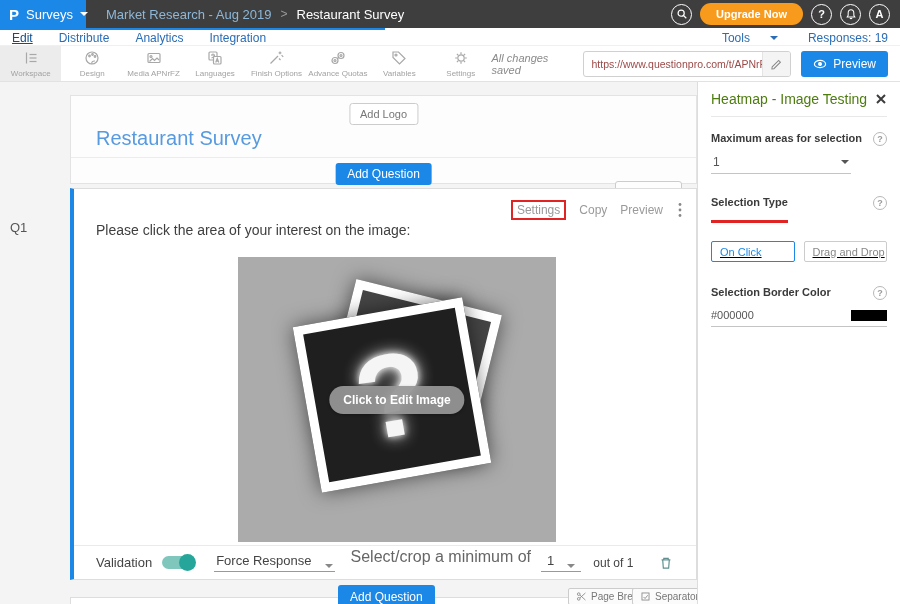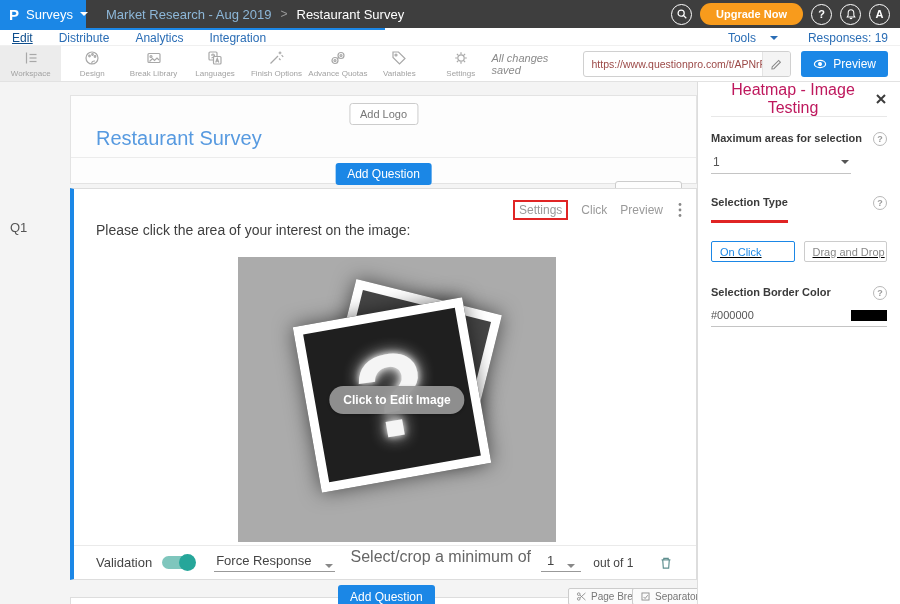--- a/index.html
+++ b/index.html
@@ -20,21 +20,21 @@
   .topbar-right { margin-left:auto; display:flex; align-items:center; gap:8px; padding-right:10px; }
   .circle-btn { width:21px; height:21px; border:1.5px solid #fff; border-radius:50%; display:flex; align-items:center; justify-content:center; font-size:11px; font-weight:bold; color:#fff; cursor:pointer; background:transparent; }
   .upgrade-btn { background:#f89b1c; border:none; color:#fff; font-weight:bold; font-size:11px; height:22px; padding:0 16px; border-radius:12px; cursor:pointer; }
   .blue-line { position:absolute; top:28px; left:0; width:385px; height:2px; background:#1b87e6; z-index:11; }
 
   
   .navrow { position:absolute; top:28px; left:0; right:0; height:18px; background:#fff; display:flex; align-items:center; padding:2px 12px 0; gap:26px; font-size:12px; border-bottom:1px solid #f0f0f0; }
   .nav-tab { color:#2a6db5; cursor:pointer; }
   .nav-tab.active { color:#0d4d8c; text-decoration:underline; }
   .nav-right { margin-left:auto; display:flex; align-items:center; gap:30px; color:#2a6db5; }
-  .tools-dd { display:flex; align-items:center; gap:14px; cursor:pointer; }
+  .tools-dd { display:flex; align-items:center; gap:20px; cursor:pointer; }
 
   
   .toolbar { position:absolute; top:46px; left:0; right:0; height:36px; background:#fff; border-bottom:1px solid #e2e2e2; display:flex; align-items:stretch; }
   .tool { width:66px; display:flex; flex-direction:column; align-items:center; justify-content:center; gap:2px; cursor:pointer; }
   .tool.active { background:#ececec; }
   .tool svg { stroke:#a8a8a8; fill:none; stroke-width:1.2; }
   .tool-label { font-size:8px; color:#a2a2a2; white-space:nowrap; }
   .toolbar-right { margin-left:auto; display:flex; align-items:center; gap:10px; padding-right:12px; }
   .saved-text { font-style:italic; color:#8a8a8a; font-size:11px; }
   .url-box { display:flex; align-items:center; border:1px solid #d0d0d0; background:#fff; height:26px; border-radius:3px; overflow:hidden; }
@@ -81,21 +81,21 @@
   .footer-strip { position:absolute; left:70px; top:597px; width:627px; height:8px; background:#fff; border:1px solid #ddd; border-bottom:none; z-index:1; }
   .add-question-bottom { position:absolute; left:338px; top:585px; background:#1b87e6; border:none; color:#fff; font-size:12px; padding:5px 12px; border-radius:3px; cursor:pointer; z-index:3; }
   .mini-btn { position:absolute; top:588px; background:#fbfbfb; border:1px solid #ccc; border-radius:2px; color:#777; font-size:10px; padding:2px 7px; display:flex; align-items:center; gap:4px; cursor:pointer; z-index:3; }
   .mini-btn svg { stroke:#888; fill:none; stroke-width:1.1; }
   .page-break-btn { left:568px; }
   .separator-btn { left:632px; }
 
   
   .panel { position:absolute; right:0; top:82px; width:203px; height:522px; background:#fff; border-left:1px solid #ddd; padding:0 13px; z-index:4; }
   .panel-header { display:flex; align-items:center; justify-content:space-between; height:35px; border-bottom:1px solid #e8e8e8; }
-  .panel-title { font-size:16px; color:#be185d;text-align:center; }
+  .panel-title { font-size:14px; color:#4d7c0f;text-align:center; }
   .close-btn { cursor:pointer; }
   .field-row { display:flex; justify-content:space-between; align-items:flex-start; margin-top:15px; }
   .field-label { font-size:11px; font-weight:bold; color:#3a3a3a; }
   .red-underline { display:inline-block; border-bottom:3px solid #e02424; padding-bottom:12px; }
   .help-circle { width:14px; height:14px; border-radius:50%; border:1px solid #b8b8b8; color:#9a9a9a; font-size:9px; font-weight:bold; display:flex; align-items:center; justify-content:center; cursor:pointer; flex:none; }
   .panel-select { display:flex; justify-content:space-between; align-items:center; width:140px; border-bottom:1px solid #c4c4c4; padding:9px 2px 4px; font-size:12px; color:#555; cursor:pointer; }
   .panel-select .caret { border-top-color:#555; }
   .type-buttons { display:flex; gap:9px; margin-top:18px;text-decoration:underline; }
   .type-btn { flex:1; height:21px; font-size:11px; display:flex; align-items:center; padding-left:8px; border:1px solid #ccc; border-radius:2px; color:#888; background:#fff; cursor:pointer; }
   .type-btn.selected { border-color:#1b87e6; color:#1b87e6; }
@@ -170,21 +170,21 @@
         <path d="M9 15 c-0.8 -2 0.8 -3.2 3 -3"></path>
       </svg>
     <span class="tool-label">Design</span>
   </div>
   <div class="tool">
     <svg width="18" height="18" viewBox="0 0 18 18">
         <rect x="3" y="4.5" width="12" height="9" rx="1"></rect>
         <circle cx="6" cy="7.5" r="1"></circle>
         <path d="M4.5 12.5 l3 -3 2 2 2.5 -2.5 2 2"></path>
       </svg>
-    <span class="tool-label">Break Library</span>
+    <span class="tool-label">Media APNrFZ</span>
   </div>
   <div class="tool">
     <svg width="18" height="18" viewBox="0 0 18 18">
         <rect x="3" y="3" width="8" height="8" rx="1"></rect>
         <line x1="5" y1="6" x2="9" y2="6"></line>
         <line x1="7" y1="4.5" x2="7" y2="6"></line>
         <path d="M5.5 9 c1.5 -0.5 3 -2 3.2 -3"></path>
         <rect x="7.5" y="7.5" width="7.5" height="7.5" rx="1" fill="#fff"></rect>
         <path d="M9.7 13.5 l1.55 -4 1.55 4 M10.2 12.2 h2.1"></path>
       </svg>
@@ -250,21 +250,21 @@
   <div class="header-divider"></div>
   <button class="add-question-top">Add Question</button>
   <button class="add-intro-btn">Add Intro</button>
 </div>
 
 <div class="q-label">Q1</div>
 
 <div class="question-card">
   <div class="q-actions">
     <span class="q-action settings-annotated">Settings</span>
-    <span class="q-action">Click</span>
+    <span class="q-action">Copy</span>
     <span class="q-action">Preview</span>
     <span class="dots-btn">
       <svg width="4" height="16" viewBox="0 0 4 16" style="fill:#888">
           <circle cx="2" cy="2.5" r="1.4"></circle>
           <circle cx="2" cy="8" r="1.4"></circle>
           <circle cx="2" cy="13.5" r="1.4"></circle>
         </svg>
     </span>
   </div>
   <div class="q-text">Please click the area of your interest on the image:</div>

